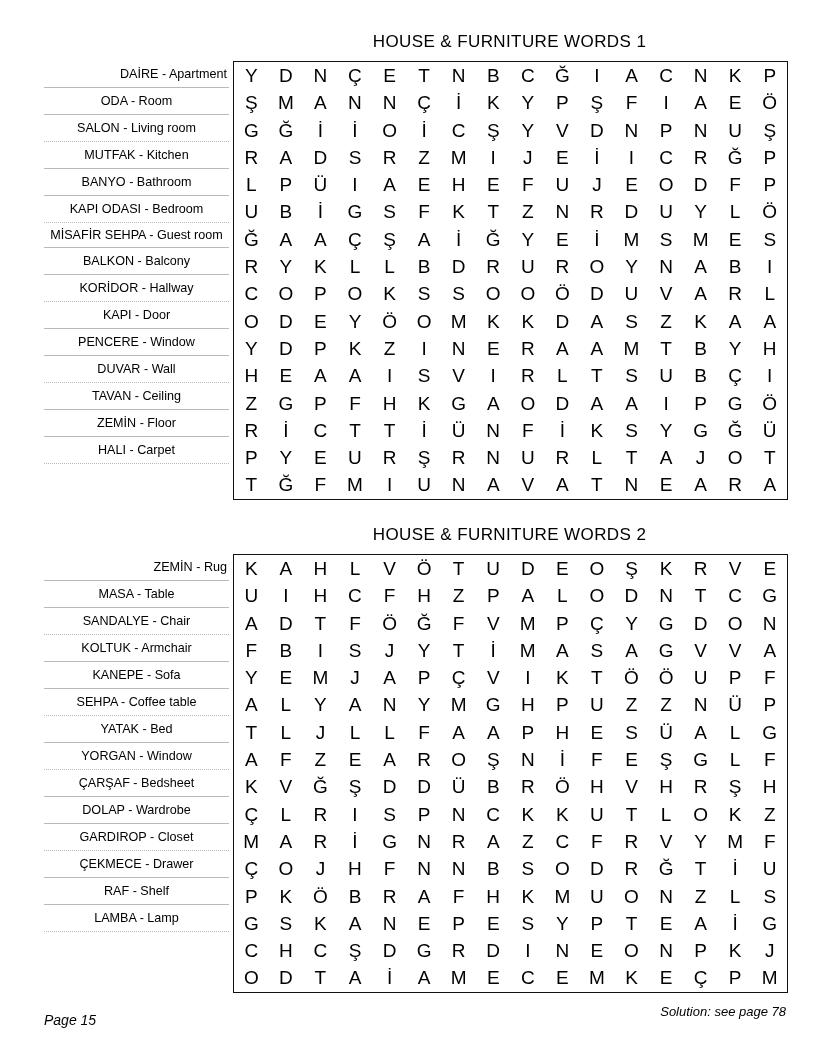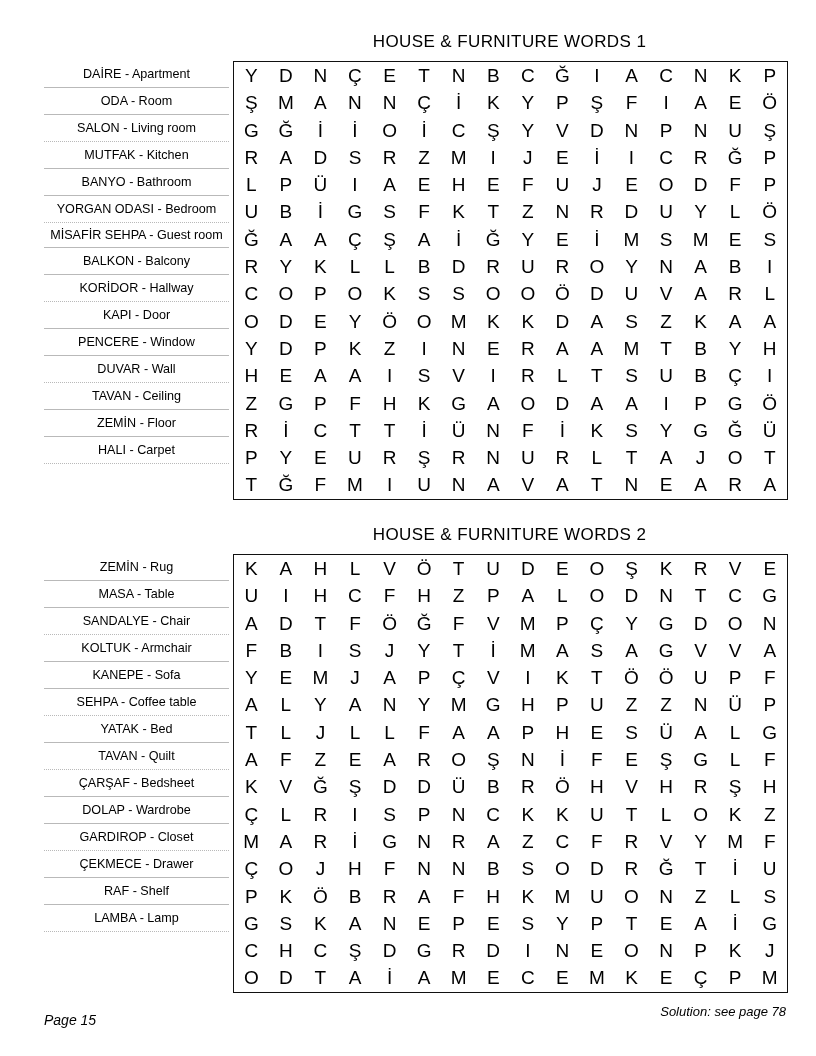--- a/index.html
+++ b/index.html
@@ -63,20 +63,21 @@
     text-align: center;
     font-size: 12.6px;
     line-height: 15px;
     padding: 5.5px 2px 5.5px 2px;
     border-bottom: 1px solid #b9b9b9;
     vertical-align: middle;
     word-wrap: break-word;
   }
   .wordlist tr:first-child td {
     border-top: none;
+    text-align: right;
   }
   .wordlist tr.dotted td {
     border-bottom: 1px dotted #b9b9b9;
     margin-top: 28px;
   }
   .wordlist tr.tall td {
     padding-top: 5px;
     padding-bottom: 4px;
   }
 
@@ -150,21 +151,21 @@
             <tr class="dotted">
               <td>SALON - Living room</td>
             </tr>
             <tr>
               <td>MUTFAK - Kitchen</td>
             </tr>
             <tr>
               <td>BANYO - Bathroom</td>
             </tr>
             <tr class="dotted">
-              <td>YORGAN ODASI - Bedroom</td>
+              <td>KAPI ODASI - Bedroom</td>
             </tr>
             <tr class=" tall">
               <td>MİSAFİR SEHPA - Guest room</td>
             </tr>
             <tr>
               <td>BALKON - Balcony</td>
             </tr>
             <tr class="dotted">
               <td>KORİDOR - Hallway</td>
             </tr>
@@ -505,21 +506,21 @@
             <tr>
               <td>KANEPE - Sofa</td>
             </tr>
             <tr class="dotted">
               <td>SEHPA - Coffee table</td>
             </tr>
             <tr>
               <td>YATAK - Bed</td>
             </tr>
             <tr class="dotted">
-              <td>TAVAN - Quilt</td>
+              <td>YORGAN - Window</td>
             </tr>
             <tr>
               <td>ÇARŞAF - Bedsheet</td>
             </tr>
             <tr>
               <td>DOLAP - Wardrobe</td>
             </tr>
             <tr class="dotted">
               <td>GARDIROP - Closet</td>
             </tr>

